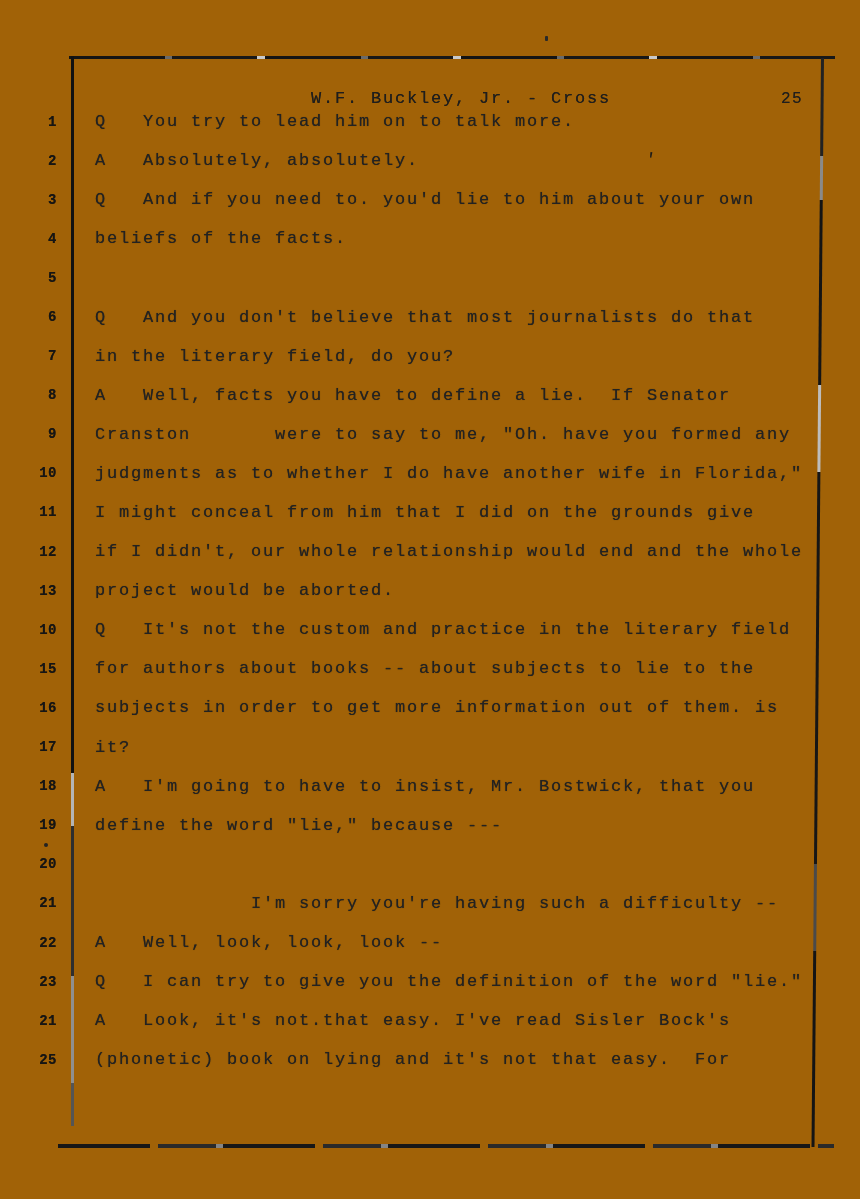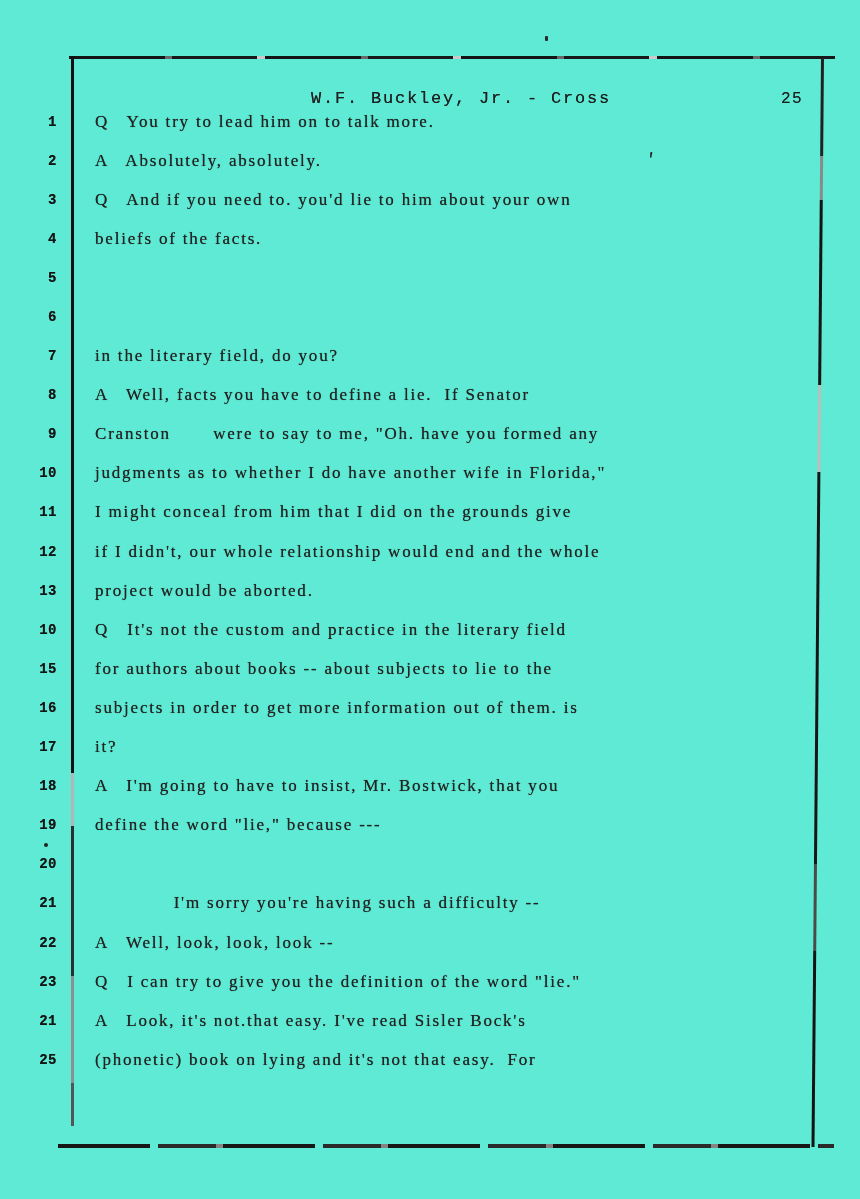--- a/index.html
+++ b/index.html
@@ -4,21 +4,21 @@
 <style>
   html, body {
     margin: 0;
     padding: 0;
     background: #fbfbf8;
   }
   .scan {
     position: relative;
     width: 860px;
     height: 1199px;
-    background: #5eead4;
+    background: #a16207;
     font-family: "Liberation Mono", "DejaVu Sans Mono", monospace;
     color: #1e1e1e;
     overflow: hidden;
   }
   
   .b-top {
     position: absolute; left: 69px; top: 56px; width: 766px; height: 3px;
     background: repeating-linear-gradient(90deg,
       #141414 0 96px, #6a6a6a 96px 103px, #181818 103px 188px, #c9c9c9 188px 196px);
   }
@@ -58,21 +58,21 @@
     display: flex; align-items: center; height: 39.1px;
   }
   .line-num {
     width: 57px; text-align: right; flex: 0 0 57px;
     font-size: 14px; font-weight: bold; letter-spacing: 0.5px; color: #151515;
     text-shadow: 0 0 0.5px rgba(0,0,0,0.6);
   }
   .line-text {
     margin-left: 38px;
     font-size: 17px; letter-spacing: 1.8px; white-space: pre;
-    color: #222; text-shadow: 0 0 0.7px rgba(25,25,25,0.7); font-family: Liberation Serif, serif;
+    color: #222; text-shadow: 0 0 0.7px rgba(25,25,25,0.7);
   }
   
   .stray-apostrophe {
     position: absolute; left: 645px; top: 150px;
     font-size: 18px; color: #1a1a1a; transform: rotate(8deg);
   }
   .stray-dot-top {
     position: absolute; left: 545px; top: 36px; width: 3px; height: 5px;
     background: #2a2a2a; border-radius: 1px;
   }
@@ -109,20 +109,21 @@
       </div>
       <div class="line-row">
         <span class="line-num">4</span>
         <span class="line-text">beliefs of the facts.</span>
       </div>
       <div class="line-row">
         <span class="line-num">5</span>
       </div>
       <div class="line-row">
         <span class="line-num">6</span>
+        <span class="line-text">Q   And you don't believe that most journalists do that</span>
       </div>
       <div class="line-row">
         <span class="line-num">7</span>
         <span class="line-text">in the literary field, do you?</span>
       </div>
       <div class="line-row">
         <span class="line-num">8</span>
         <span class="line-text">A   Well, facts you have to define a lie.  If Senator</span>
       </div>
       <div class="line-row">

